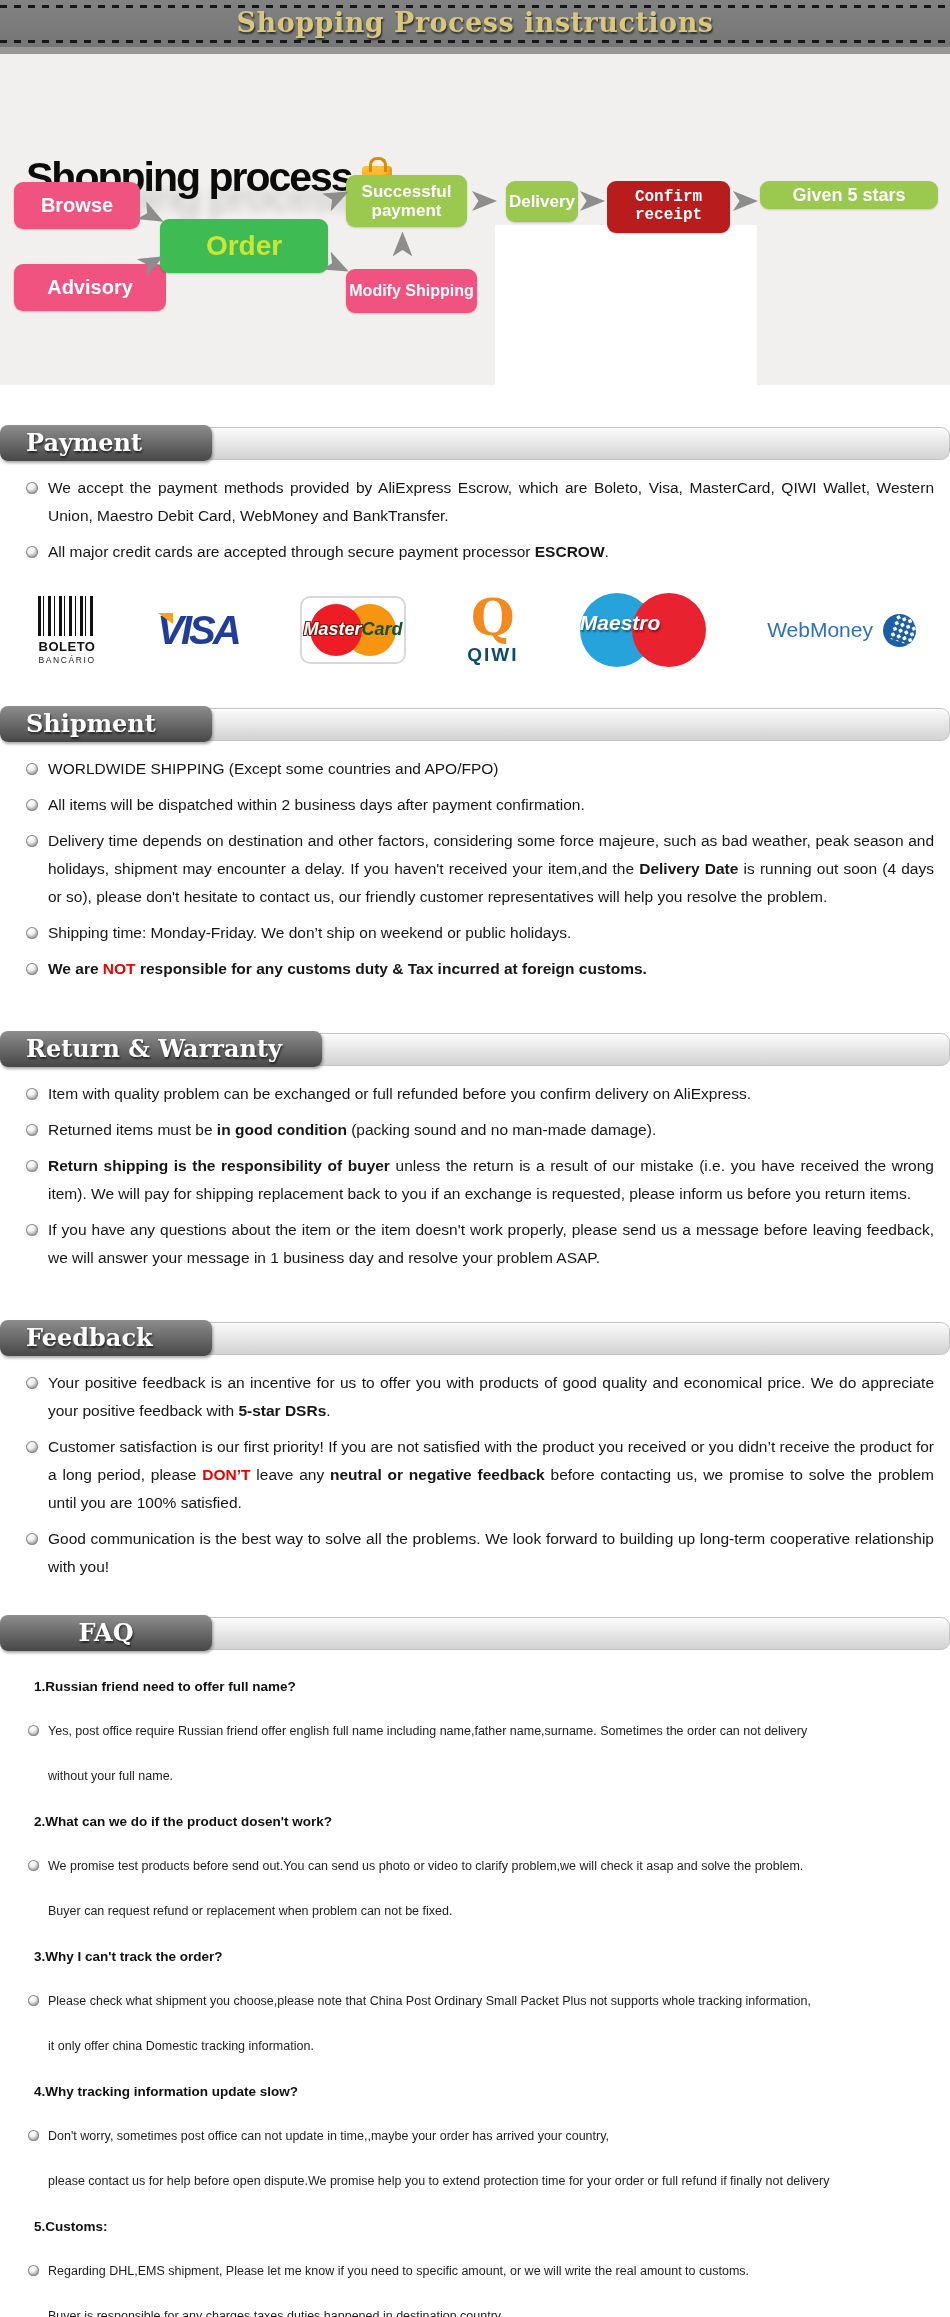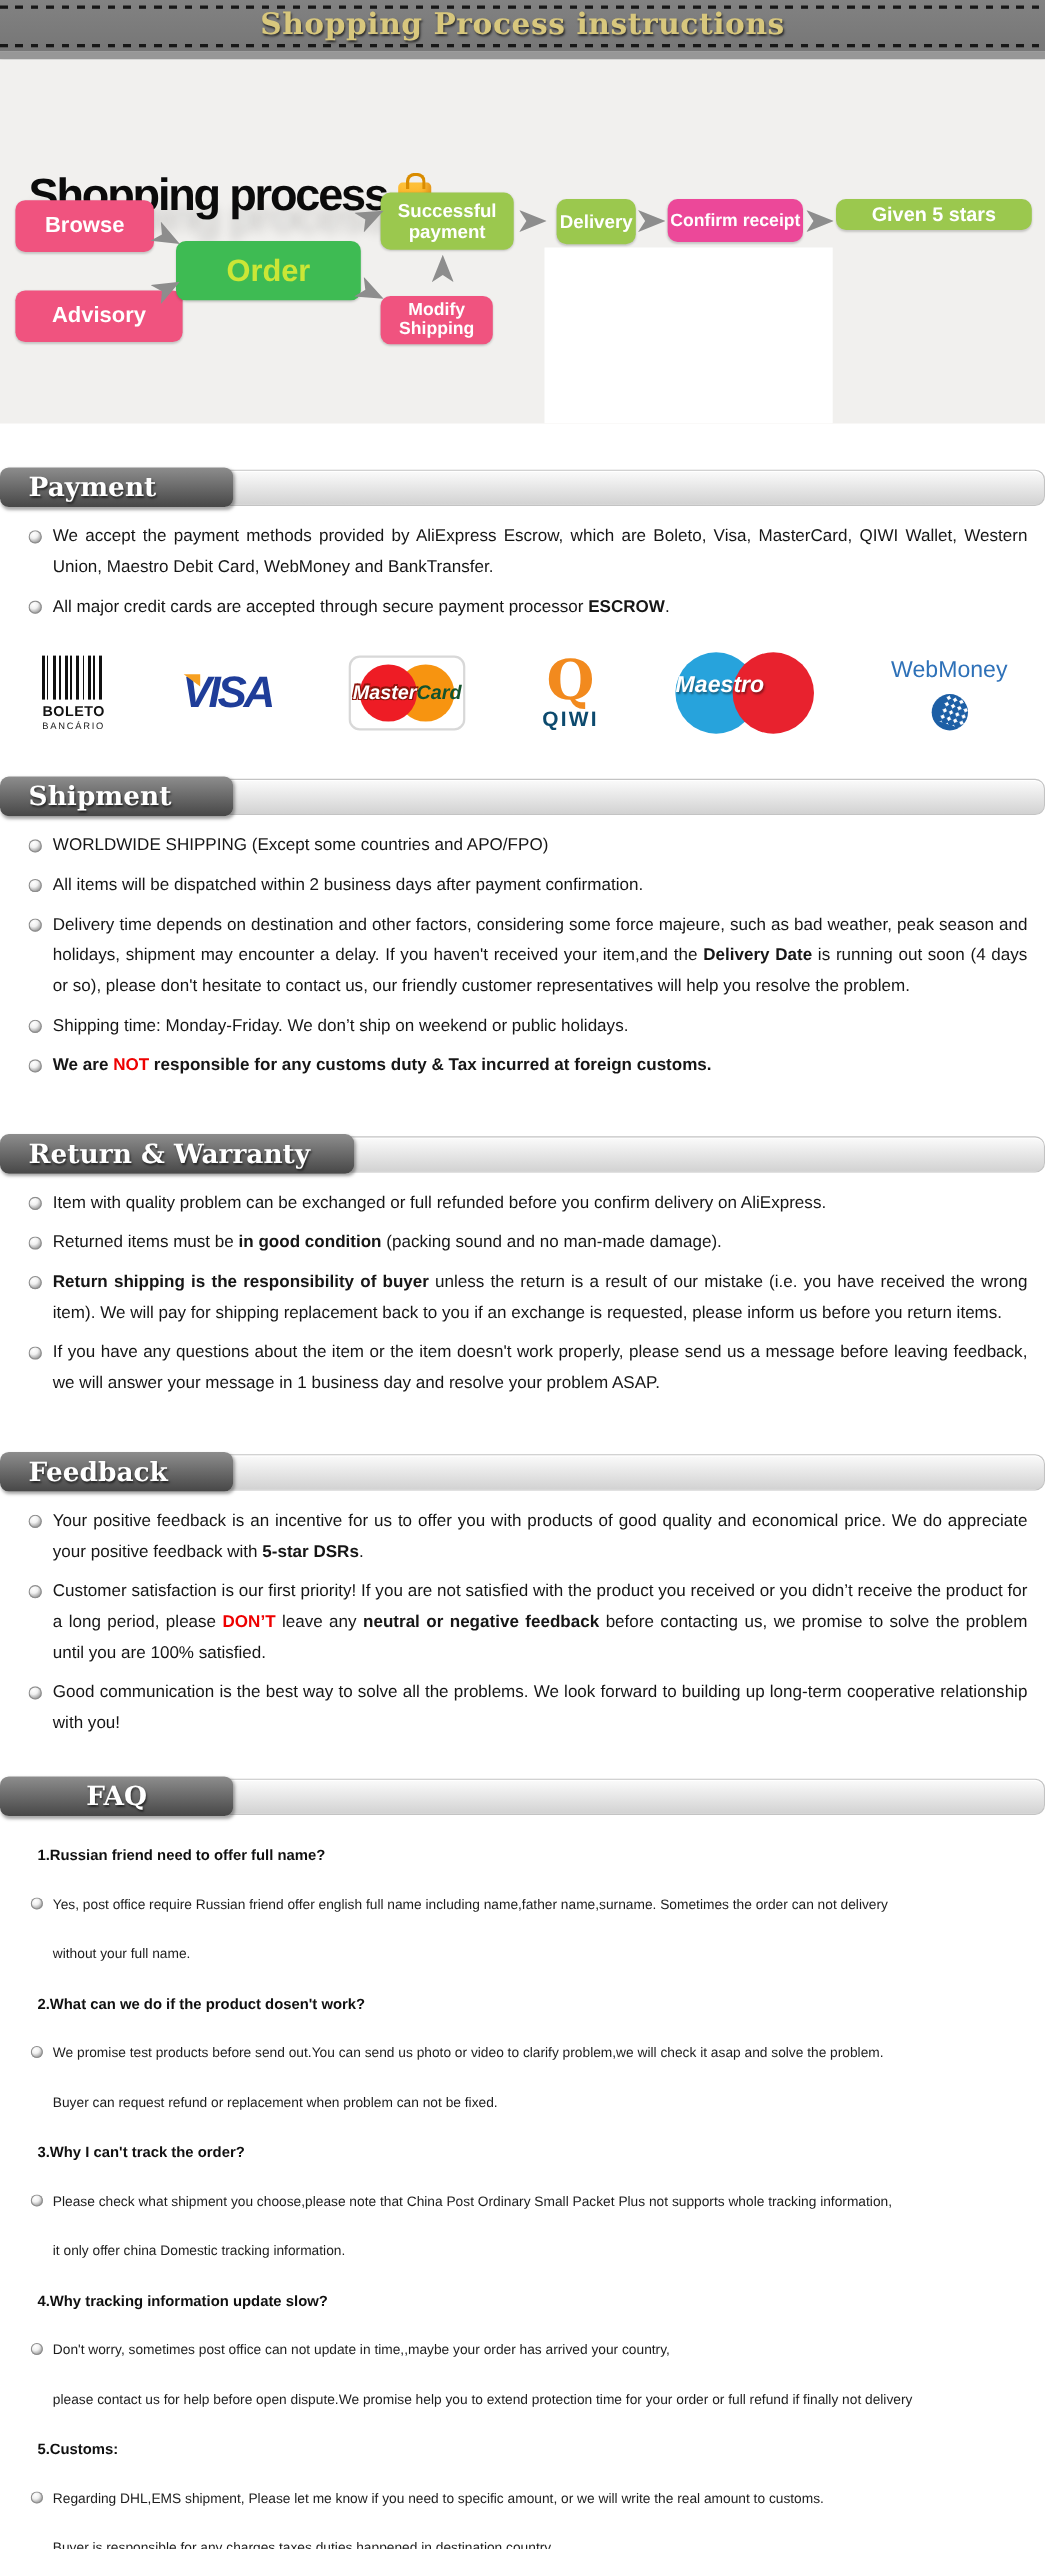--- a/index.html
+++ b/index.html
@@ -69,21 +69,21 @@
   .mc-txt .w{color:#fff;text-shadow:1px 1px 0 #8d130b,-1px 1px 0 #8d130b,1px -1px 0 #8d130b,-1px -1px 0 #8d130b;}
   .mc-txt .k{color:#14532d;}
   .qiwi .q{font-family:"DejaVu Serif",serif;font-size:50px;line-height:46px;font-weight:bold;color:#f28a1e;}
   .qiwi-txt{font-size:19px;font-weight:bold;color:#0c4a6e;letter-spacing:2px;margin-top:3px;}
   .maestro{position:relative;width:126px;height:78px;}
   .maestro .c{position:absolute;top:2px;width:74px;height:74px;border-radius:50%;}
   .maestro .c.blue{left:0;background:#27a3dc;}
   .maestro .c.mred{right:0;background:#e8222e;}
   .ma-txt{position:absolute;z-index:2;left:0;right:0;top:20px;text-align:left;color:#fff;
           font-weight:bold;font-style:italic;font-size:21px;text-shadow:1px 2px 2px rgba(0,0,0,.45);}
-  .webmoney{flex-direction:column;gap:10px;}
+  .webmoney{flex-direction:row;gap:10px;}
   .wm-txt{font-size:21px;color:#2e71b8;}
   .globe{position:relative;width:33px;height:33px;border-radius:50%;background:#1d5fa5;overflow:hidden;}
   .globe::after{content:"";position:absolute;left:9px;top:3px;width:26px;height:26px;
           background-image:radial-gradient(#fff 1.7px,transparent 1.9px);background-size:6px 6px;
           transform:rotate(18deg);}
 
   
   .faq{padding:26px 0 12px 0;}
   .faq-q{margin:0 40px 26px 34px;font-size:13.5px;font-weight:bold;color:#101010;line-height:19px;}
   .faq-a{position:relative;margin:0 42px 26px 48px;font-size:12.5px;color:#1d1d1d;line-height:19px;}
@@ -103,23 +103,23 @@
   <section class="flow" id="flow-canvas">
     <div class="white-patch"></div>
     <div class="flow-title">
       <h2>Shopping process</h2>
       <span class="bag"></span>
     </div>
   <div class="node" style="left: 14px; top: 128px; width: 126px; height: 47px; font-size: 20px; background: rgb(240, 83, 127);">Browse</div>
       <div class="node" style="left: 14px; top: 210px; width: 152px; height: 47px; font-size: 20px; background: rgb(240, 83, 127);">Advisory</div>
       <div class="node" style="left: 160px; top: 165px; width: 168px; height: 54px; font-size: 28px; background: rgb(62, 187, 83); color: rgb(203, 230, 54);">Order</div>
       <div class="node" style="left: 346px; top: 121px; width: 121px; height: 52px; font-size: 17px; background: rgb(155, 200, 78);">Successful payment</div>
-      <div class="node" style="left: 346px; top: 215px; width: 102px; height: 44px; font-size: 16px; background: rgb(240, 83, 127);">Modify Shipping</div>
+      <div class="node" style="left: 346px; top: 215px; width: 131px; height: 44px; font-size: 16px; background: rgb(240, 83, 127);">Modify Shipping</div>
       <div class="node" style="left: 506px; top: 127px; width: 72px; height: 41px; font-size: 17px; background: rgb(155, 200, 78);">Delivery</div>
-      <div class="node" style="left: 607px; top: 127px; width: 123px; height: 39px; font-size: 16px; background: #ec4899;">Confirm receipt</div>
+      <div class="node" style="left: 607px; top: 127px; width: 123px; height: 52px; font-size: 16px; background: #b91c1c; font-family: Liberation Mono, monospace;">Confirm receipt</div>
       <div class="node" style="left: 760px; top: 127px; width: 178px; height: 28px; font-size: 18px; background: rgb(155, 200, 78);">Given 5 stars</div>
       <div class="arr" style="left: 140px; top: 152px; transform: rotate(28deg); background: rgb(141, 141, 141);"></div>
       <div class="arr" style="left: 140px; top: 198px; transform: rotate(-28deg); background: rgb(141, 141, 141);"></div>
       <div class="arr" style="left: 325px; top: 133px; transform: rotate(-26deg); background: rgb(141, 141, 141);"></div>
       <div class="arr" style="left: 325px; top: 202px; transform: rotate(26deg); background: rgb(141, 141, 141);"></div>
       <div class="arr" style="left: 390px; top: 180px; transform: rotate(-90deg); background: rgb(141, 141, 141);"></div>
       <div class="arr" style="left: 472px; top: 137px; transform: rotate(0deg); background: rgb(141, 141, 141);"></div>
       <div class="arr" style="left: 580px; top: 137px; transform: rotate(0deg); background: rgb(141, 141, 141);"></div>
       <div class="arr" style="left: 733px; top: 137px; transform: rotate(0deg); background: rgb(141, 141, 141);"></div>
     </section>

